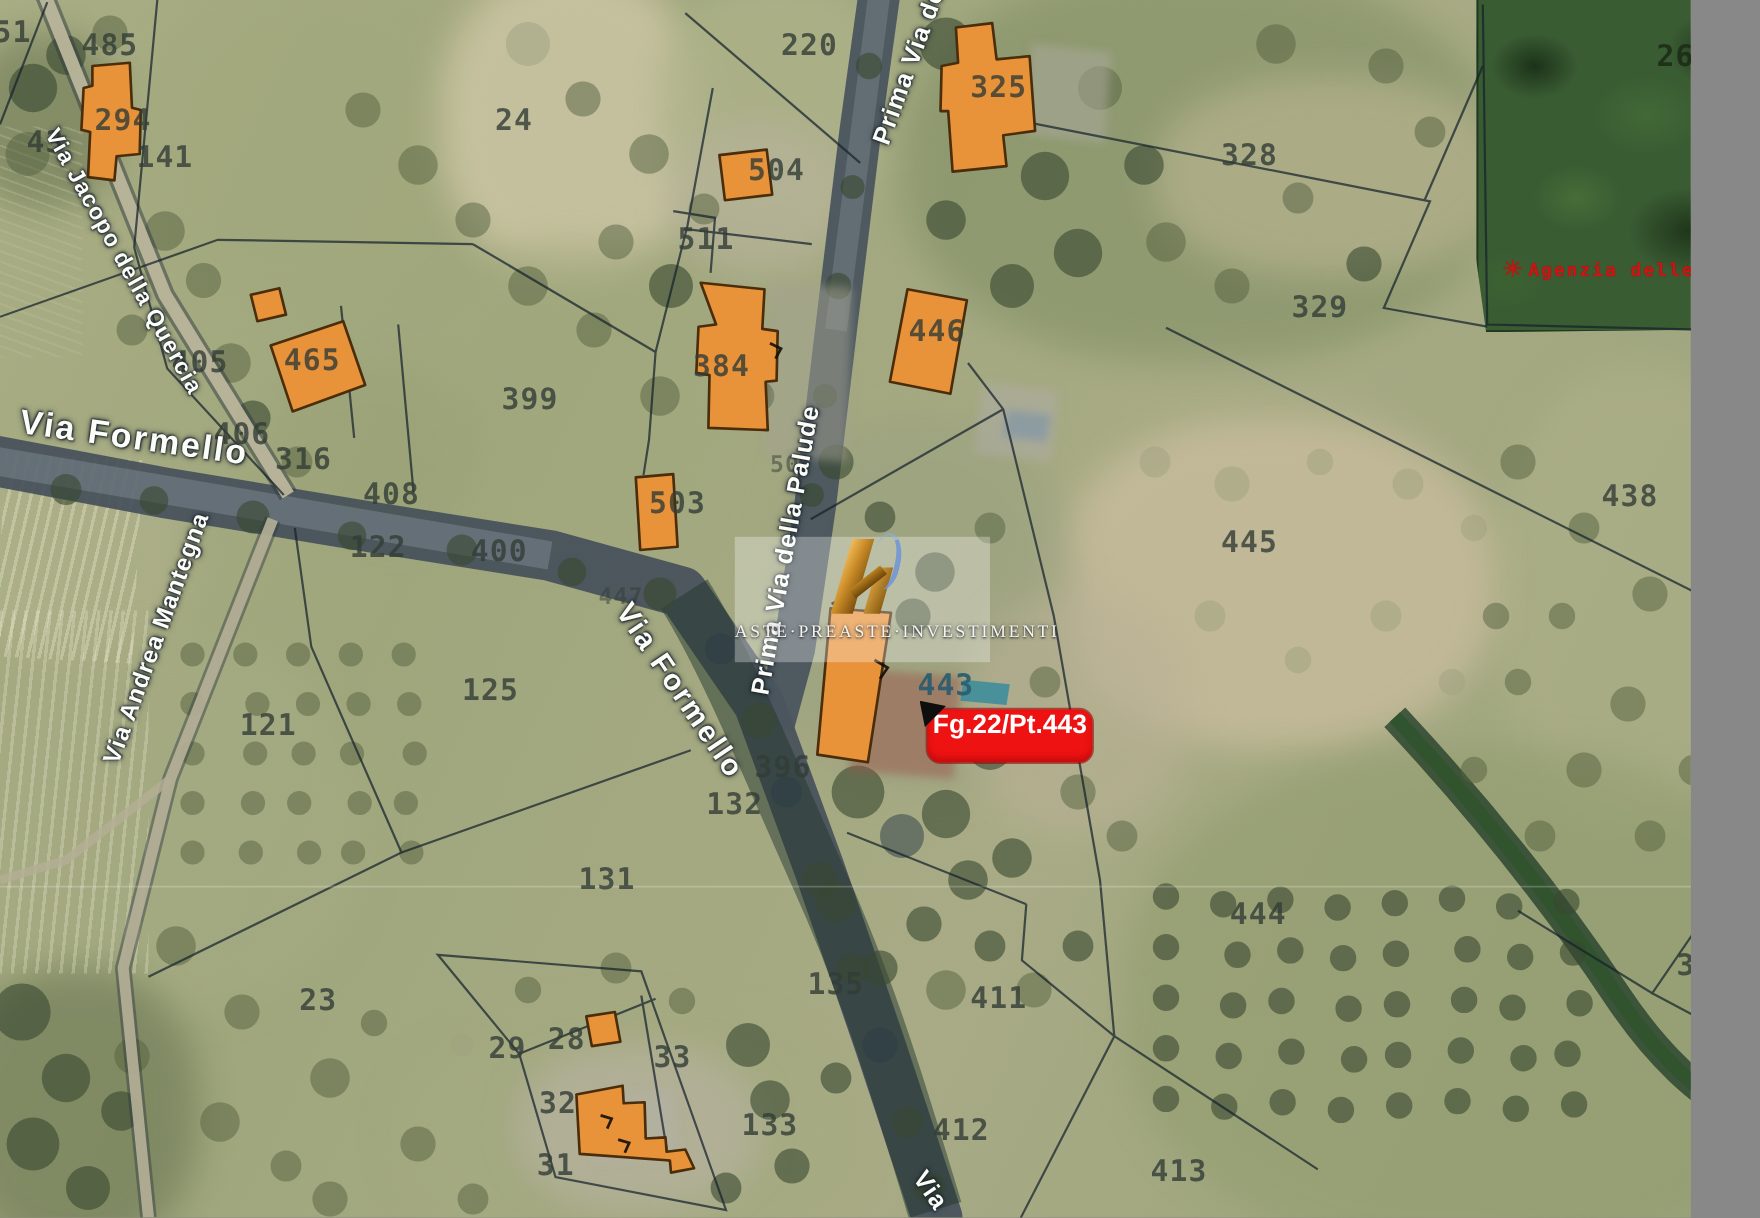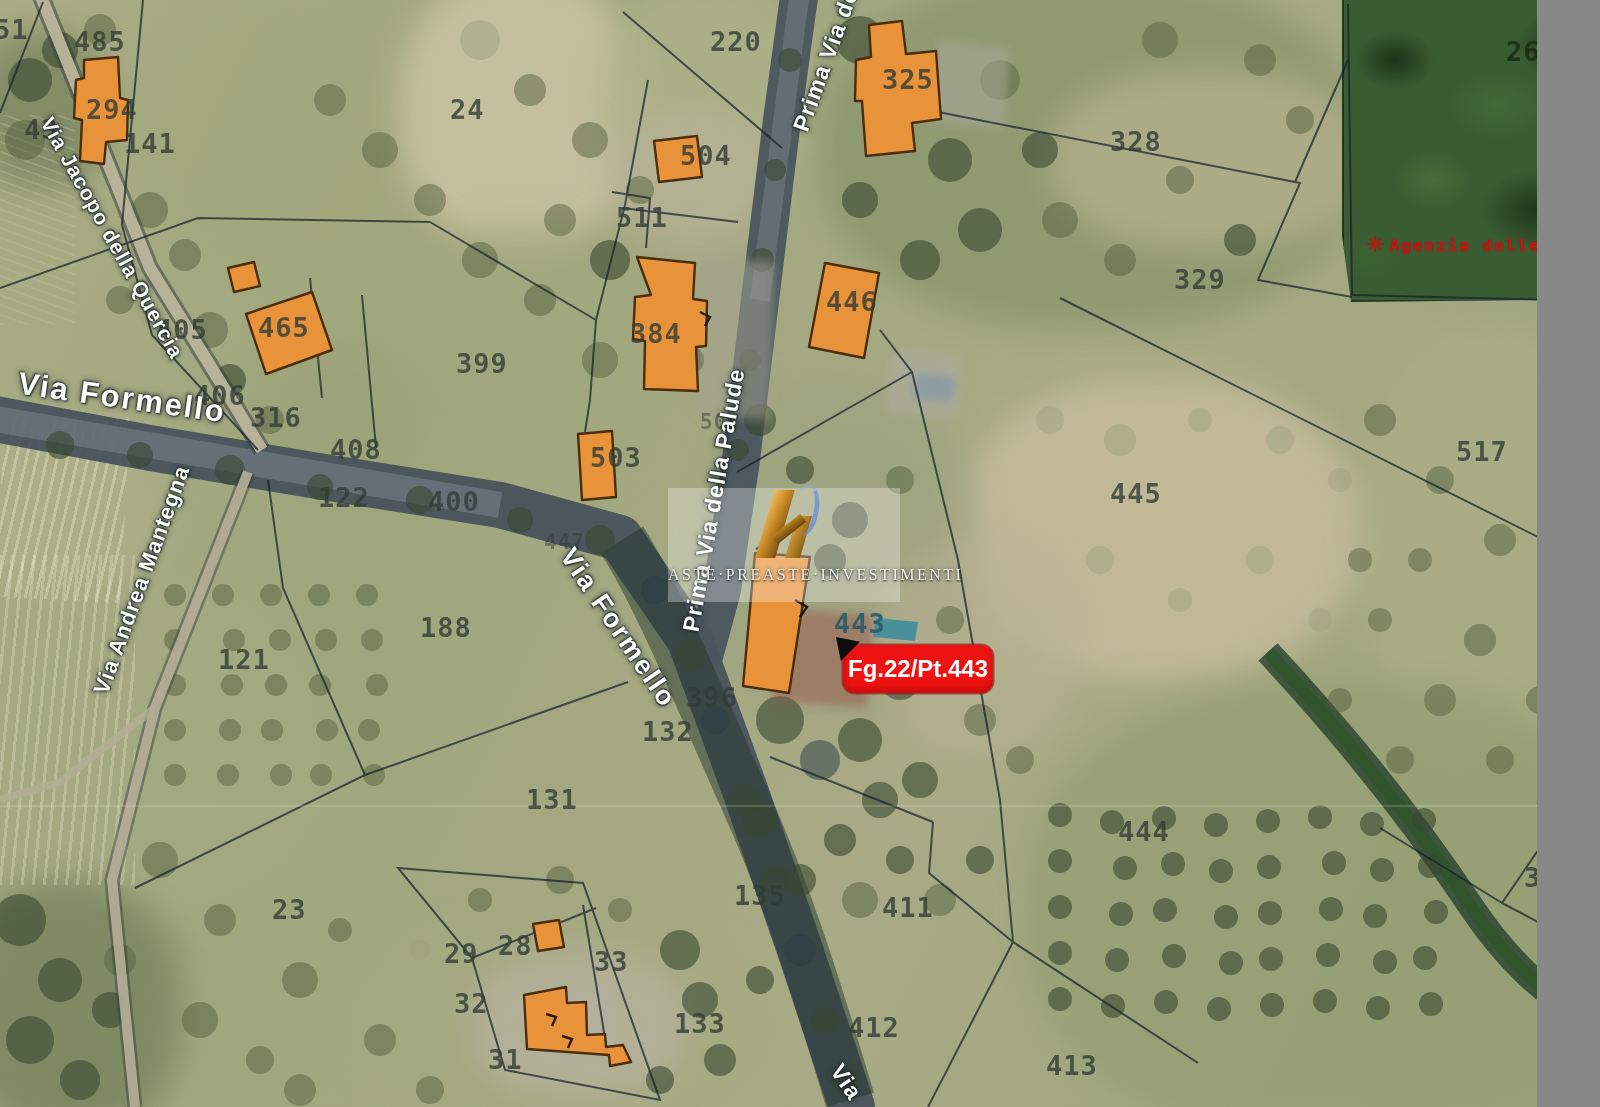--- a/index.html
+++ b/index.html
@@ -37,21 +37,21 @@
     background:linear-gradient(100deg,#d9a340,#8a5c12);transform:skewX(-16deg);}
   .wm-cross{position:absolute;left:22px;top:34px;width:36px;height:10px;
     background:linear-gradient(#b8821f,#6e450a);transform:rotate(-38deg);}
   .wm-swoosh{position:absolute;right:0px;top:-6px;width:26px;height:52px;
     border-right:5px solid rgba(110,150,215,.85);border-top:3px solid rgba(140,175,230,.5);
     border-radius:60% 80% 60% 50%;transform:rotate(14deg);}
   .wm-text{font-family:"Liberation Serif",serif;font-size:16px;letter-spacing:2.5px;
     color:#f5f5f0;text-transform:uppercase;text-shadow:0 1px 2px rgba(20,20,30,.85),0 0 4px rgba(20,20,30,.5);
     margin-top:6px;white-space:nowrap;}
   .pin{position:absolute;left:843px;top:645px;width:150px;height:48px;background:#ee1212;
-    border-radius:12px;display:flex;align-items:center;justify-content:center;
+    border-radius:12px;display:flex;align-items:flex-start;justify-content:center;
     color:#fff;font-weight:700;font-size:24px;
     box-shadow:0 0 0 1.5px rgba(140,10,10,.6), inset 0 -4px 6px rgba(120,0,0,.35);}
   .pin-wedge{position:absolute;left:-7px;top:-8px;width:24px;height:24px;background:#0e0e0e;
     clip-path:polygon(0 0,100% 20%,20% 100%);}
   .attribution{position:absolute;left:1366px;top:234px;display:flex;align-items:center;gap:5px;
     color:#d31212;opacity:.95;}
   .attr-seal{font-size:22px;line-height:22px;color:#d31212;text-shadow:0 0 1px #a00;}
   .attr-text{font-family:"DejaVu Sans Mono",monospace;font-weight:700;font-size:16px;
     letter-spacing:2px;white-space:nowrap;text-shadow:0 0 1px #a00;}
 </style>
@@ -380,46 +380,46 @@
       <span class="parcel" style="left: 24px; top: 114px;">43</span>
       <span class="parcel" style="left: 124px; top: 128px;">141</span>
       <span class="parcel" style="left: 710px; top: 26px;">220</span>
       <span class="parcel" style="left: 450px; top: 94px;">24</span>
       <span class="parcel" style="left: 680px; top: 140px;">504</span>
       <span class="parcel" style="left: 616px; top: 202px;">511</span>
       <span class="parcel" style="left: 882px; top: 64px;">325</span>
       <span class="parcel" style="left: 1110px; top: 126px;">328</span>
       <span class="parcel" style="left: 1174px; top: 264px;">329</span>
       <span class="parcel forestp" style="left: 1506px; top: 20px; margin-top: 16px;">26</span>
-      <span class="parcel" style="left: 1456px; top: 436px;">517</span>
+      <span class="parcel" style="left: 1456px; top: 436px;">438</span>
       <span class="parcel" style="left: 156px; top: 314px;">405</span>
       <span class="parcel" style="left: 258px; top: 312px;">465</span>
       <span class="parcel" style="left: 194px; top: 380px;">406</span>
       <span class="parcel" style="left: 250px; top: 402px;">316</span>
       <span class="parcel" style="left: 330px; top: 434px;">408</span>
       <span class="parcel" style="left: 318px; top: 482px;">122</span>
       <span class="parcel" style="left: 428px; top: 486px;">400</span>
       <span class="parcel" style="left: 590px; top: 442px;">503</span>
       <span class="parcel" style="left: 630px; top: 318px;">384</span>
       <span class="parcel faint" style="left: 700px; top: 410px;">50</span>
       <span class="parcel" style="left: 456px; top: 348px;">399</span>
       <span class="parcel" style="left: 826px; top: 286px;">446</span>
       <span class="parcel" style="left: 1110px; top: 478px;">445</span>
       <span class="parcel faint" style="left: 544px; top: 530px;">447</span>
       <span class="parcel" style="left: 218px; top: 644px;">121</span>
-      <span class="parcel" style="left: 420px; top: 612px;">188</span>
+      <span class="parcel" style="left: 420px; top: 612px;">125</span>
       <span class="parcel teal" style="left: 834px; top: 608px;">443</span>
       <span class="parcel" style="left: 686px; top: 682px;">396</span>
       <span class="parcel" style="left: 642px; top: 716px;">132</span>
       <span class="parcel" style="left: 526px; top: 784px;">131</span>
       <span class="parcel" style="left: 272px; top: 894px;">23</span>
       <span class="parcel" style="left: 444px; top: 938px;">29</span>
       <span class="parcel" style="left: 498px; top: 930px;">28</span>
       <span class="parcel" style="left: 594px; top: 946px;">33</span>
-      <span class="parcel" style="left: 454px; top: 988px;">32</span>
+      <span class="parcel" style="left: 490px; top: 988px;">32</span>
       <span class="parcel" style="left: 488px; top: 1044px;">31</span>
       <span class="parcel" style="left: 674px; top: 1008px;">133</span>
       <span class="parcel" style="left: 734px; top: 880px;">135</span>
       <span class="parcel" style="left: 882px; top: 892px;">411</span>
       <span class="parcel" style="left: 848px; top: 1012px;">412</span>
       <span class="parcel" style="left: 1046px; top: 1050px;">413</span>
       <span class="parcel" style="left: 1118px; top: 816px;">444</span>
       <span class="parcel" style="left: 1524px; top: 862px;">382</span>
     </div>
   <div id="streetLayer" class="layer">

